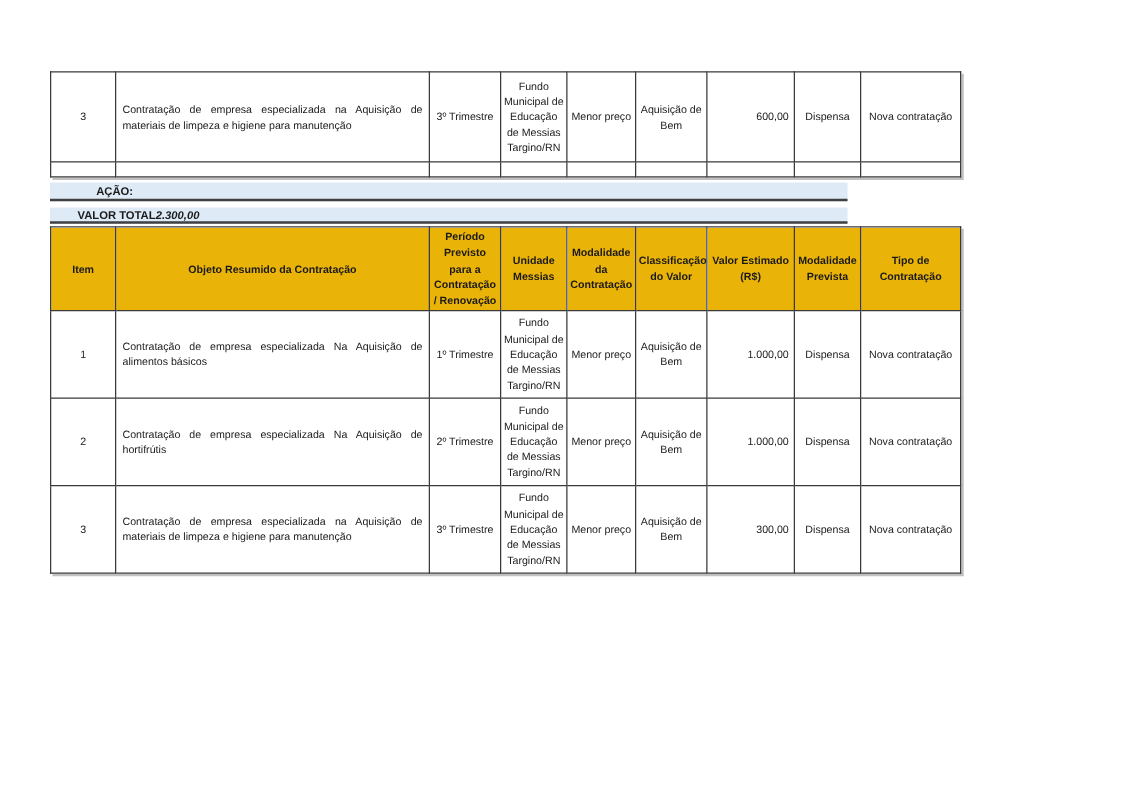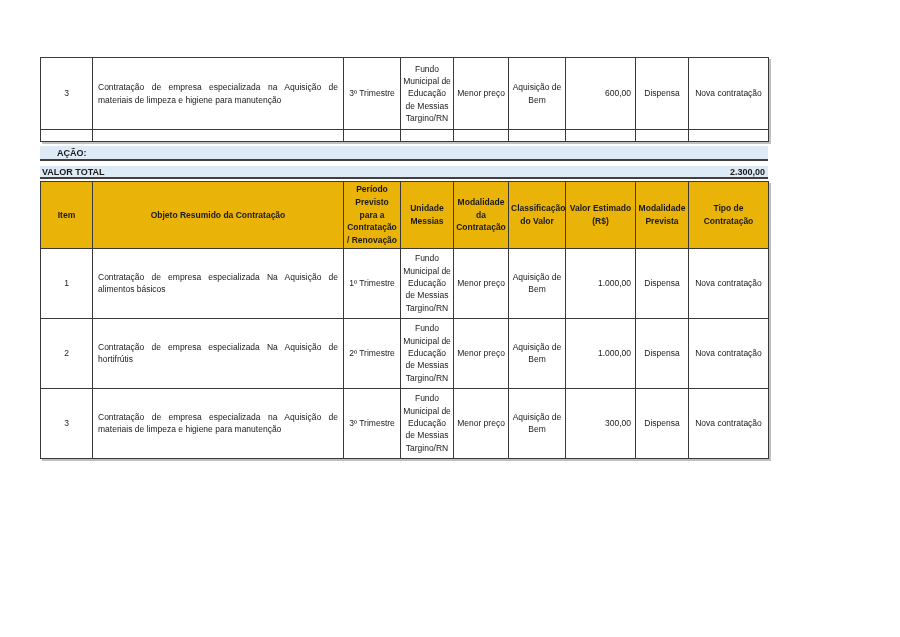--- a/index.html
+++ b/index.html
@@ -48,34 +48,35 @@
   .row-header { height: 54px; }
 
   td.c-center { text-align: center; }
   td.c-objeto { text-align: justify; padding: 2px 5px; }
   td.c-valor  { text-align: right; padding-right: 4px; }
 
   
   .band {
     position: absolute;
     left: 40px;
-    width: 728px;
+    width: 638px;
     background: #deeaf6;
     display: flex;
     align-items: center;
     font-weight: bold;
     font-size: 9px;
     border-bottom: 2px solid #404040;
+    padding-left: 20px;
   }
   .band-acao  { top: 146px; height: 15px; }
   .band-acao .acao-label { padding-left: 17px; }
   .band-acao .acao-value { padding-left: 23px; }
-  .band-total { top: 166px; height: 13px; justify-content: space-between; }
+  .band-total { top: 166px; height: 13px; }
   .band-total .vt-label { padding-left: 2px; }
-  .band-total .vt-value { padding-right: 3px; }
+  .band-total .vt-value { padding-right: 3px; font-style: italic; }
 </style>
 </head>
 <body>
 
 <div class="page">
 
   <table class="tbl tbl-top">
     <colgroup>
       <col style="width:52px">
         <col style="width:251px">

